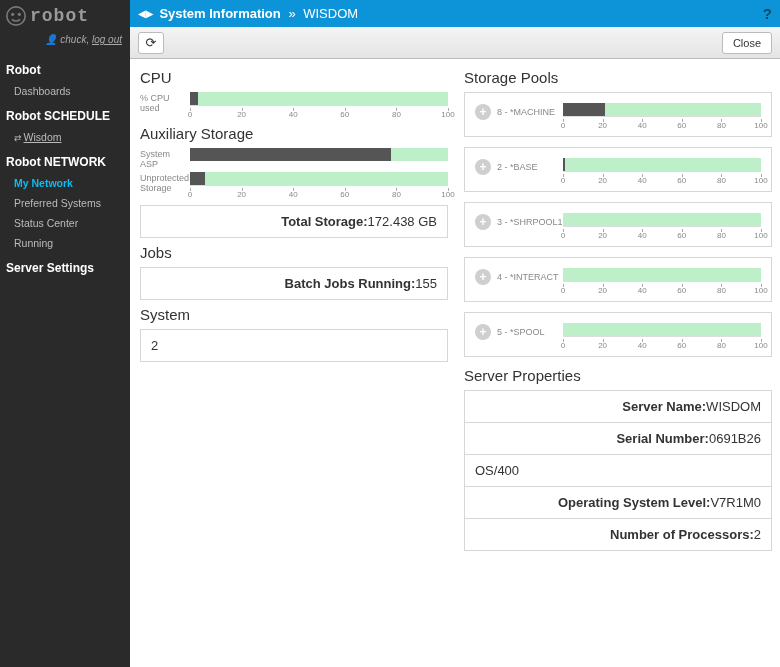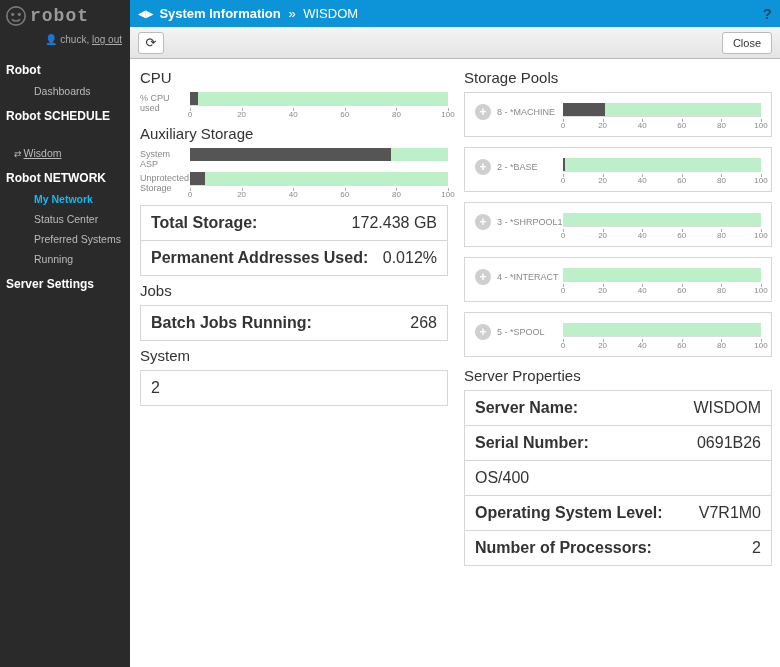--- a/index.html
+++ b/index.html
@@ -33,40 +33,39 @@
   align-items: center;
   gap: 4px;
   font-family: "Courier New", monospace;
 }
 .logo svg { width: 20px; height: 20px; }
 .user-row {
   color: #aaa;
   text-align: right;
   font-size: 10px;
   padding: 2px 8px 10px 0;
+  font-style: italic;
 }
 .user-row .logout { text-decoration: underline; cursor: pointer; }
 .nav-section { color: #fff; font-size: 12px; padding: 8px 6px 4px 6px; font-weight: bold; }
 .nav-item {
   color: #bbb;
   font-size: 10.5px;
   padding: 4px 6px 4px 14px;
   cursor: pointer;
-  margin-left: 20px;
 }
 .nav-item.sel {
   color: #0ebbf0;
   font-weight: bold;
 }
 .nav-sub {
   color: #bbb;
   font-size: 10.5px;
   padding: 4px 6px 4px 14px;
   text-decoration: underline;
-  margin-top: 16px;
 }
 .nav-sub .swap-icon { font-size: 9px; margin-right: 2px; display: inline-block; }
 
 
 .main { flex: 1; display: flex; flex-direction: column; overflow: hidden; }
 .topbar {
   height: 27px;
   background: #0d94d8;
   color: #fff;
   display: flex;
@@ -177,21 +176,22 @@
 .chart-axis-trail { border-top: 1px solid #ddd; margin-bottom: 2px; }
 
 
 .panel {
   border: 1px solid #d7d7d7;
 }
 .kv-row {
   display: flex;
   padding: 8px 10px;
   border-bottom: 1px solid #d7d7d7;
-  font-size: 16px;
+  font-size: 13px;
+  text-align: right;
 }
 .kv-row:last-child { border-bottom: none; }
 .kv-row .k { flex: 1; font-weight: bold; }
 .kv-row .v { }
 
 
 .pool-block {
   border: 1px solid #d7d7d7;
   padding: 10px 10px 6px 10px;
   margin-bottom: 10px;
@@ -257,22 +257,22 @@
     <div class="nav-section">Robot</div>
     <div class="nav-item">Dashboards</div>
 
     <div class="nav-section">Robot SCHEDULE</div>
     <div class="nav-sub">
       <span class="swap-icon">⇄</span><span>Wisdom</span>
     </div>
 
     <div class="nav-section">Robot NETWORK</div>
     <div class="nav-item sel">My Network</div>
+    <div class="nav-item">Preferred Systems</div>
     <div class="nav-item">Status Center</div>
-    <div class="nav-item">Preferred Systems</div>
     <div class="nav-item">Running</div>
 
     <div class="nav-section">Server Settings</div>
   </div>
 
   <div class="main">
     <div class="topbar">
       <span class="col-icon">◀▶</span>
       <span class="title">
         <b>System Information</b>
@@ -353,31 +353,27 @@
                 </div>
               </div>
             </div>
           </div>
 
         <div class="panel" id="aux-panel">
             <div class="kv-row">
               <span class="k">Total Storage:</span>
               <span class="v">172.438 GB</span>
             </div>
-            <div class="kv-row">
-              <span class="k">Permanent Addresses Used:</span>
-              <span class="v">0.012%</span>
-            </div>
           </div>
 
         <h2>Jobs</h2>
         <div class="panel" id="jobs-panel">
             <div class="kv-row">
               <span class="k">Batch Jobs Running:</span>
-              <span class="v">268</span>
+              <span class="v">155</span>
             </div>
           </div>
 
         <h2>System</h2>
         <div class="panel" id="users-panel">
             <div class="kv-row">
               <span class="v">2</span>
             </div>
           </div>
       </div>

